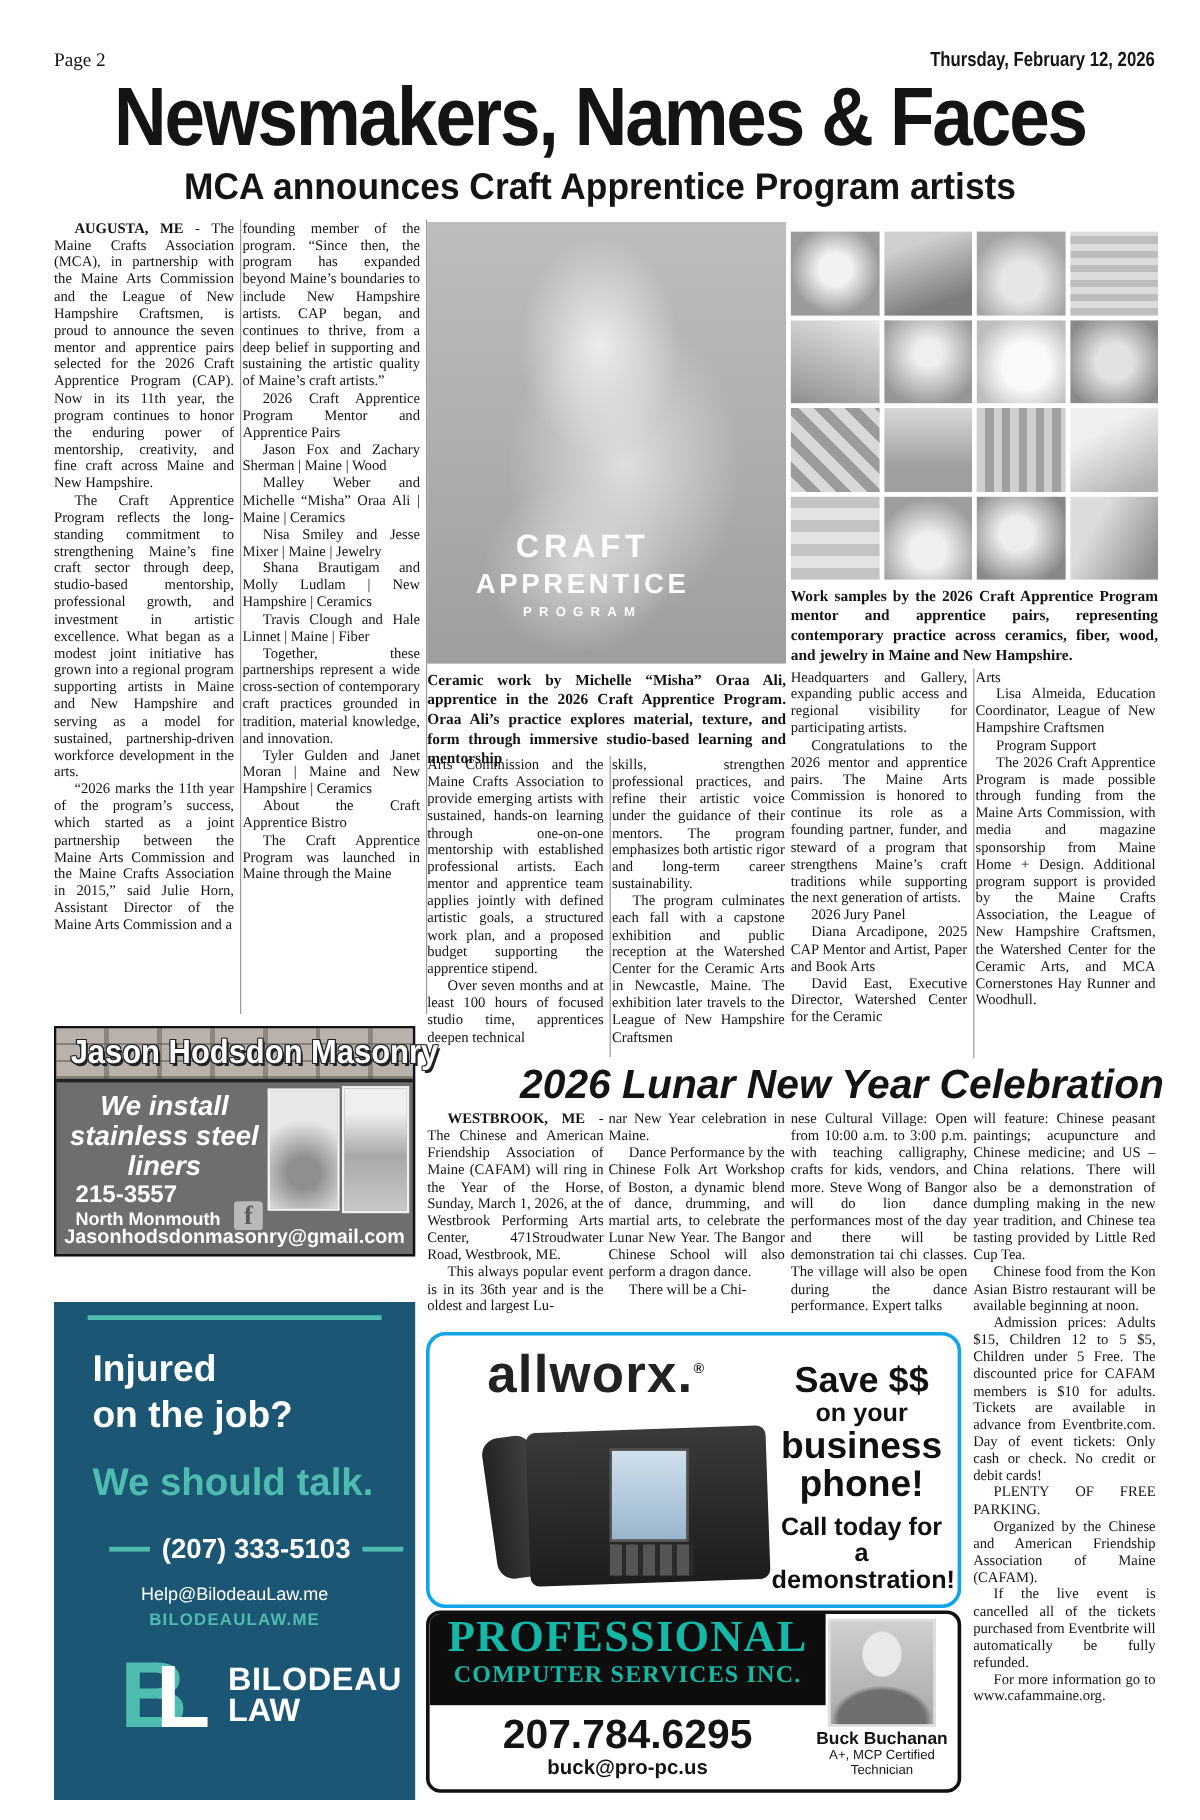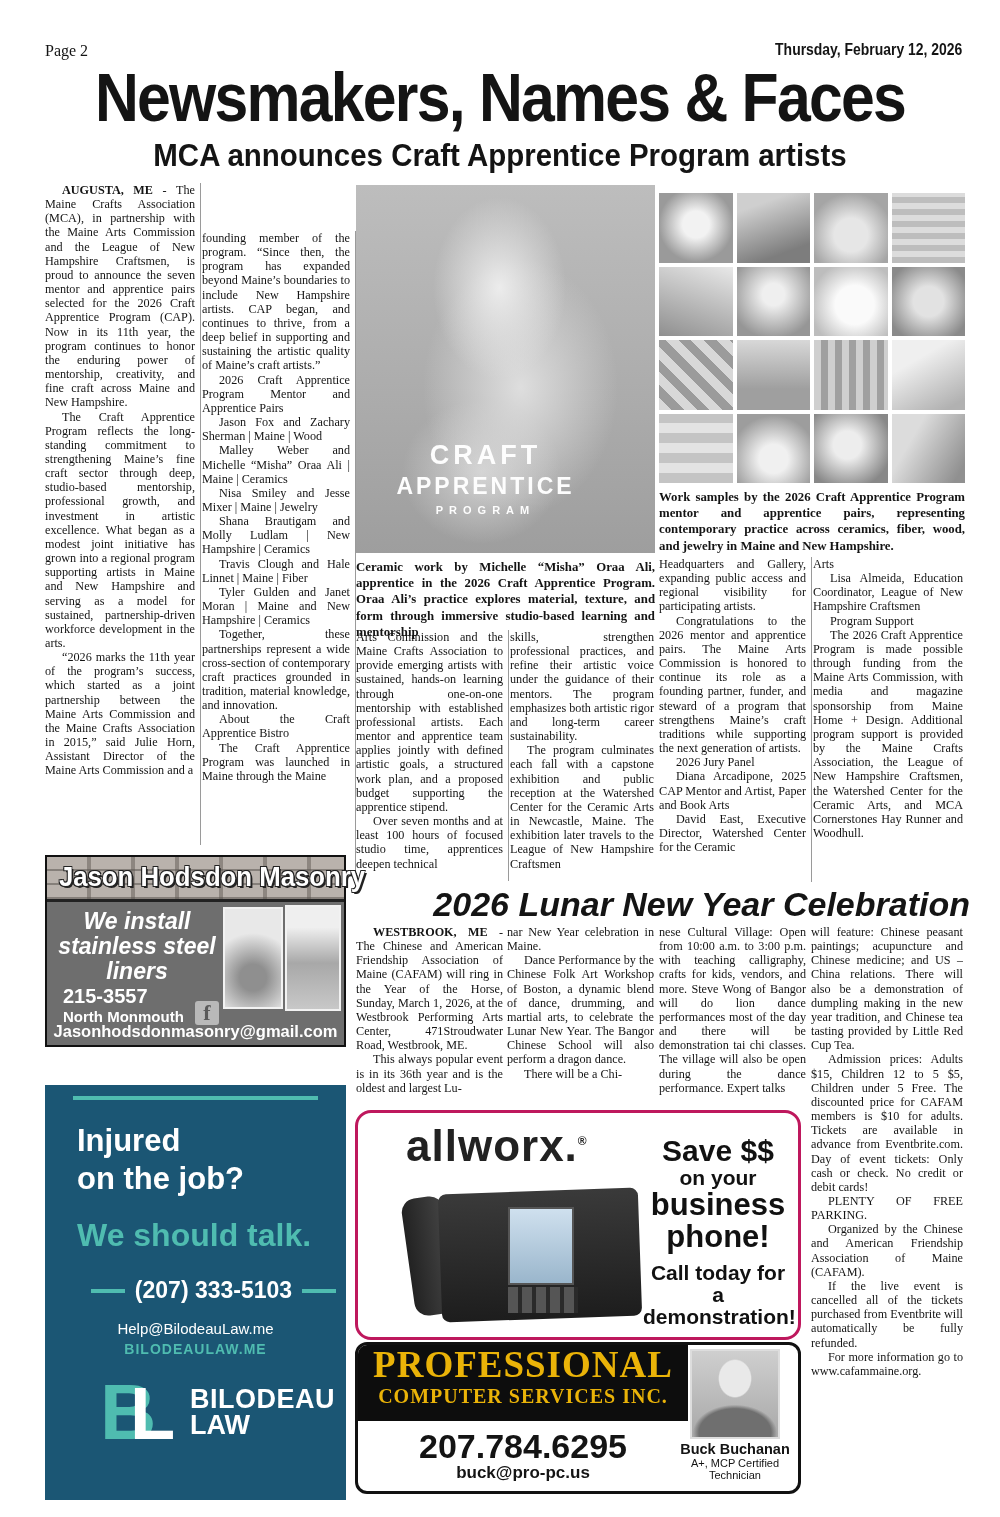--- a/index.html
+++ b/index.html
@@ -19,21 +19,21 @@
            transform:scaleX(.95);white-space:nowrap;}
 
   
   .newscol{position:absolute;font-size:12.2px;line-height:14.15px;text-align:justify;
            overflow:hidden;}
   .newscol p{margin:0;text-indent:17px;}
   .newscol p.noind{text-indent:0;}
   .vr{border-right:1px solid #9a9a9a;}
 
   #col1{left:45px;top:183px;width:150px;height:662px;padding-right:5px;}
-  #col2{left:202px;top:183px;width:148px;height:662px;padding-right:5px;margin-top:48px;}
+  #col2{left:202px;top:183px;width:148px;height:662px;padding-right:5px;}
   #col3{left:356px;top:630px;width:147px;height:251px;padding-right:5px;}
   #col4{left:510px;top:630px;width:144px;height:251px;padding-right:5px;}
   #col5{left:659px;top:557px;width:147px;height:325px;padding-right:5px;}
   #col6{left:813px;top:557px;width:150px;height:325px;}
 
   
   .ceramic{position:absolute;left:356px;top:185px;width:299px;height:368px;
     background:
       radial-gradient(95px 130px at 48% 28%, #ececec, rgba(0,0,0,0) 70%),
       radial-gradient(130px 170px at 55% 55%, #dedede, rgba(0,0,0,0) 75%),
@@ -124,21 +124,21 @@
   .bilodeau .logo{position:absolute;left:55px;top:288px;display:flex;align-items:center;}
   .bilodeau .mono{position:relative;width:78px;height:78px;}
   .bilodeau .mono .b{position:absolute;left:0;top:-6px;font-weight:bold;font-size:78px;color:#4fbcb0;}
   .bilodeau .mono .l{position:absolute;left:30px;top:-2px;font-weight:bold;font-size:74px;color:#fff;}
   .bilodeau .brand{margin-left:12px;line-height:26px;}
   .bilodeau .brand .b1{font-weight:bold;font-size:27px;letter-spacing:.5px;}
   .bilodeau .brand .b2{font-weight:bold;font-size:27px;}
 
   
   .allworx{position:absolute;left:355px;top:1110px;width:446px;height:230px;background:#fff;
-      border:3px solid #be185d;border-radius:16px;box-sizing:border-box;
+      border:3px solid #0ea5e9;border-radius:16px;box-sizing:border-box;
       font-family:"Liberation Sans",sans-serif;color:#111;}
   .allworx .logo{position:absolute;left:48px;top:8px;font-weight:bold;font-size:44px;
       letter-spacing:1px;color:#222;}
   .allworx .logo sup{font-size:12px;}
   .allworx .phone-art{position:absolute;left:22px;top:66px;width:280px;height:148px;}
   .allworx .phone-art .body{position:absolute;left:60px;top:12px;width:200px;height:128px;
       background:linear-gradient(180deg,#3a3a3a,#1d1d1d);border-radius:8px;transform:rotate(-2deg);}
   .allworx .phone-art .screen{position:absolute;left:128px;top:28px;width:62px;height:74px;
       background:linear-gradient(180deg,#cfe0ee,#9ab6cc);border:2px solid #555;}
   .allworx .phone-art .keys{position:absolute;left:128px;top:108px;width:70px;height:26px;
@@ -150,21 +150,21 @@
   .allworx .txt .s2{font-weight:bold;font-size:21px;}
   .allworx .txt .s3{font-weight:bold;font-size:31px;}
   .allworx .txt .s4{font-weight:bold;font-size:31px;}
   .allworx .txt .s5{font-weight:bold;font-size:21px;margin-top:8px;}
   .allworx .txt .s6{font-weight:bold;font-size:21px;}
 
   
   .pcs{position:absolute;left:355px;top:1342px;width:446px;height:152px;background:#fff;
       border:3px solid #111;border-radius:12px;box-sizing:border-box;overflow:hidden;}
   .pcs .band{position:absolute;left:0;top:0;width:330px;height:76px;background:#0d0d0d;
-      color:#eab308;text-align:center;font-family:"Liberation Serif",serif;}
+      color:#14b8a6;text-align:center;font-family:"Liberation Serif",serif;}
   .pcs .band .n1{font-weight:bold;font-size:37px;line-height:40px;letter-spacing:1px;}
   .pcs .band .n2{font-weight:bold;font-size:20px;letter-spacing:1px;}
   .pcs .ph{position:absolute;left:0;width:330px;top:82px;text-align:center;
       font-family:"Liberation Sans",sans-serif;font-weight:bold;font-size:34px;}
   .pcs .em{position:absolute;left:0;width:330px;top:118px;text-align:center;
       font-family:"Liberation Sans",sans-serif;font-weight:bold;font-size:17px;}
   .pcs .photo{position:absolute;left:332px;top:4px;width:86px;height:86px;border:2px solid #ddd;
       background:
         radial-gradient(26px 30px at 50% 32%, #e9e9e9 60%, rgba(0,0,0,0) 65%),
         radial-gradient(60px 40px at 50% 95%, #6f6f6f 60%, rgba(0,0,0,0) 70%),
@@ -190,22 +190,22 @@
       <p>“2026 marks the 11th year of the program’s success, which started as a joint partnership between the Maine Arts Commission and the Maine Crafts Association in 2015,” said Julie Horn, Assistant Director of the Maine Arts Commission and a</p>
     </div>
   <div id="col2" class="newscol vr">
       <p class="noind">founding member of the program. “Since then, the program has expanded beyond Maine’s boundaries to include New Hampshire artists. CAP began, and continues to thrive, from a deep belief in supporting and sustaining the artistic quality of Maine’s craft artists.”</p>
       <p>2026 Craft Apprentice Program Mentor and Apprentice Pairs</p>
       <p>Jason Fox and Zachary Sherman | Maine | Wood</p>
       <p>Malley Weber and Michelle “Misha” Oraa Ali | Maine | Ceramics</p>
       <p>Nisa Smiley and Jesse Mixer | Maine | Jewelry</p>
       <p>Shana Brautigam and Molly Ludlam | New Hampshire | Ceramics</p>
       <p>Travis Clough and Hale Linnet | Maine | Fiber</p>
+      <p>Together, these partnerships represent a wide cross-section of contemporary craft practices grounded in tradition, material knowledge, and innovation.</p>
       <p>Tyler Gulden and Janet Moran | Maine and New Hampshire | Ceramics</p>
-      <p>Together, these partnerships represent a wide cross-section of contemporary craft practices grounded in tradition, material knowledge, and innovation.</p>
       <p>About the Craft Apprentice Bistro</p>
       <p>The Craft Apprentice Program was launched in Maine through the Maine</p>
     </div>
 
   <div class="ceramic">
     <div class="ov">
       <div class="l1">CRAFT</div>
       <div class="l2">APPRENTICE</div>
       <div class="l3">PROGRAM</div>
     </div>
@@ -275,20 +275,21 @@
   <div id="lcol2" class="newscol">
       <p class="noind">nar New Year celebration in Maine.</p>
       <p>Dance Performance by the Chinese Folk Art Workshop of Boston, a dynamic blend of dance, drumming, and martial arts, to celebrate the Lunar New Year. The Bangor Chinese School will also perform a dragon dance.</p>
       <p>There will be a Chi-</p>
     </div>
   <div id="lcol3" class="newscol">
       <p class="noind">nese Cultural Village: Open from 10:00 a.m. to 3:00 p.m. with teaching calligraphy, crafts for kids, vendors, and more. Steve Wong of Bangor will do lion dance performances most of the day and there will be demonstration tai chi classes. The village will also be open during the dance performance. Expert talks</p>
     </div>
   <div id="lcol4" class="newscol">
       <p class="noind">will feature: Chinese peasant paintings; acupuncture and Chinese medicine; and US – China relations. There will also be a demonstration of dumpling making in the new year tradition, and Chinese tea tasting provided by Little Red Cup Tea.</p>
+      <p>Chinese food from the Kon Asian Bistro restaurant will be available beginning at noon.</p>
       <p>Admission prices: Adults $15, Children 12 to 5 $5, Children under 5 Free. The discounted price for CAFAM members is $10 for adults. Tickets are available in advance from Eventbrite.com. Day of event tickets: Only cash or check. No credit or debit cards!</p>
       <p>PLENTY OF FREE PARKING.</p>
       <p>Organized by the Chinese and American Friendship Association of Maine (CAFAM).</p>
       <p>If the live event is cancelled all of the tickets purchased from Eventbrite will automatically be fully refunded.</p>
       <p>For more information go to www.cafammaine.org.</p>
     </div>
 
   <div class="bilodeau">
     <div class="accent"></div>
     <div class="l1">Injured</div>

